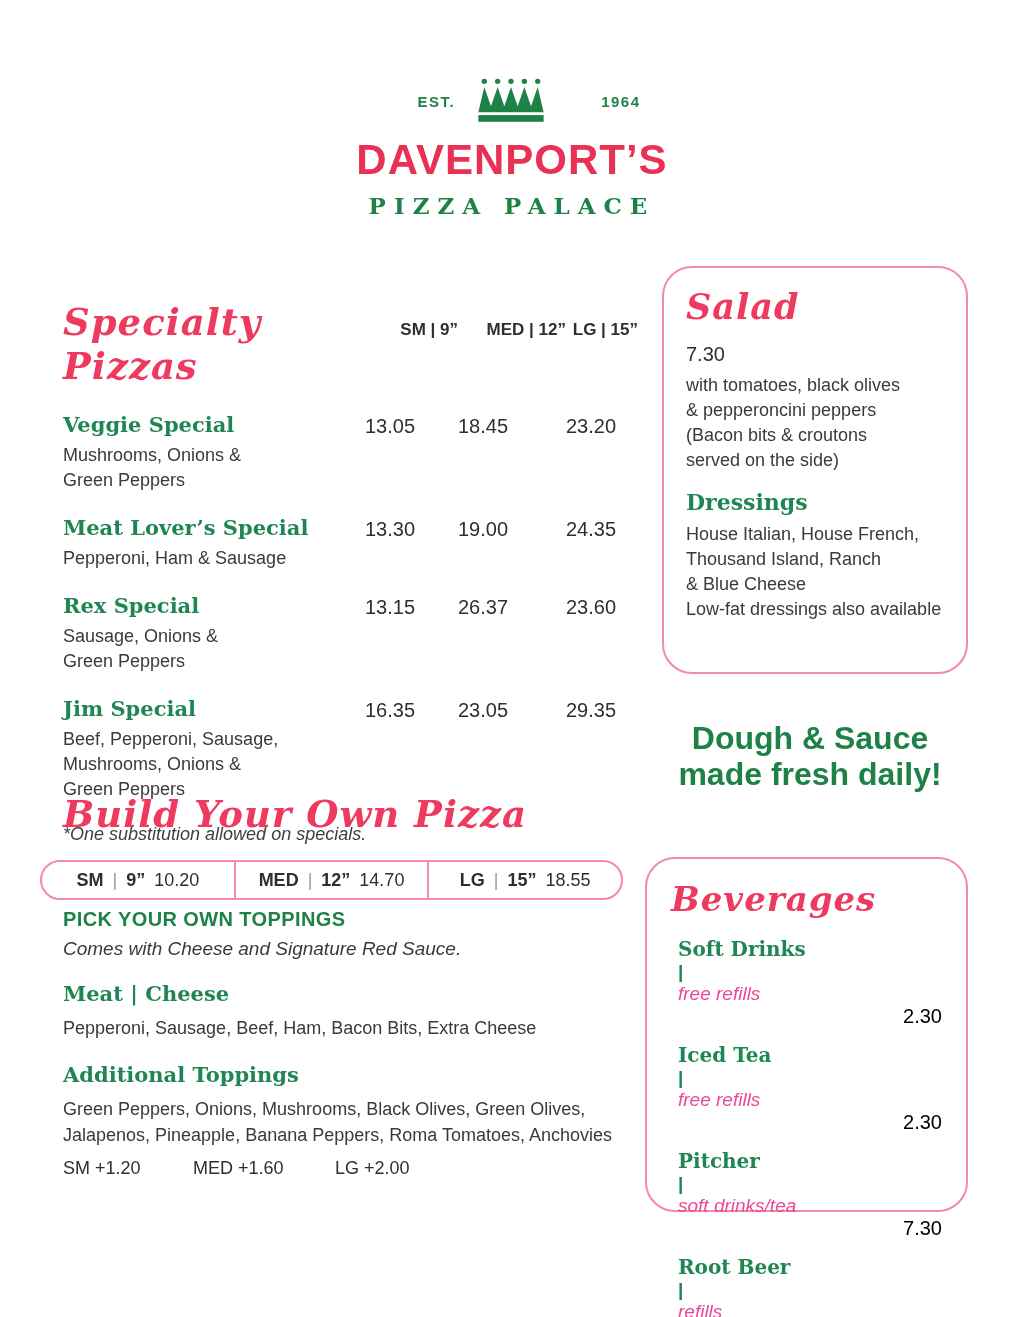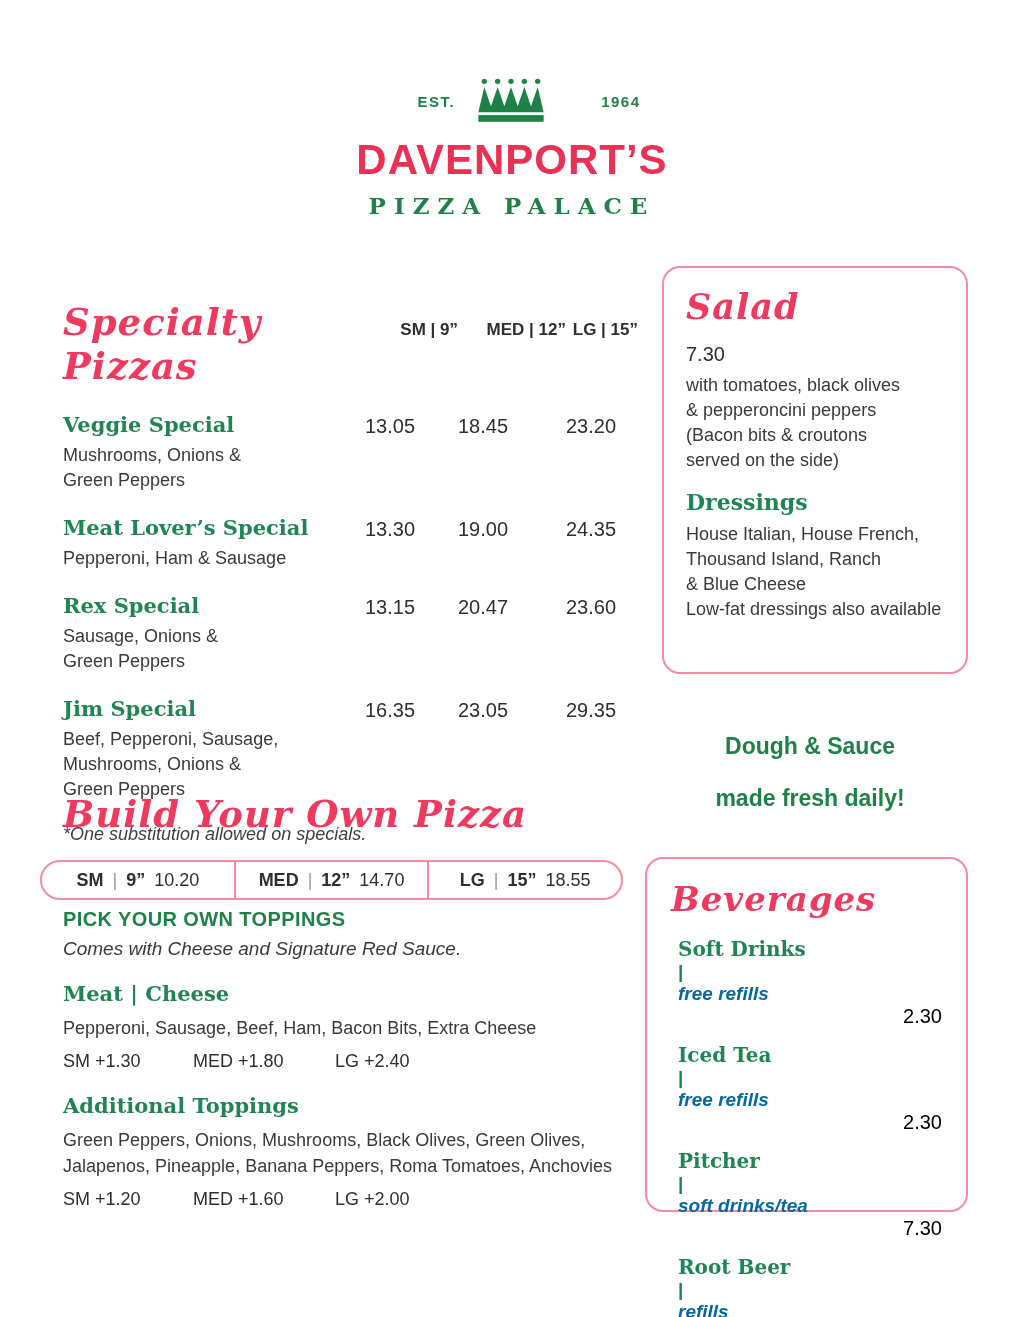--- a/index.html
+++ b/index.html
@@ -44,37 +44,37 @@
   .pick{position:absolute;left:63px;top:908px;width:560px;}
   .pick-title{color:#1e8247;font-weight:bold;font-size:20px;letter-spacing:.4px;}
   .pick-note{font-style:italic;font-size:19px;color:#3a3a3c;margin-top:7px;}
   .top-title{font-size:21px;margin-top:21px;}
   .top-items{margin-top:9px;font-size:18px;line-height:26px;}
   .top-prices{display:flex;margin-top:10px;font-size:18px;color:#2f2f31;}
   .top-prices span:nth-child(1){width:130px;}
   .top-prices span:nth-child(2){width:142px;}
 
   
-  .box{position:absolute;box-sizing:border-box;border:2px solid #f48ba0;border-radius:18px;background:#fff;}
+  .box{position:absolute;box-sizing:border-box;border:2px solid #f48ba0;border-radius:30px;background:#fff;}
   .salad-box{left:662px;top:266px;width:306px;height:408px;padding:18px 22px;}
   .salad-title{font-size:35px;}
   .box-price{margin-top:16px;font-size:20px;color:#2f2f31;}
   .box-item-name{font-size:22px;margin-top:16px;}
   .box-desc{margin-top:7px;font-size:18px;line-height:25px;}
 
   .tagline{position:absolute;left:650px;top:720px;width:320px;text-align:center;
-           color:#1e8247;font-weight:800;font-size:23px;line-height:52px;}
+           color:#1e8247;font-weight:800;font-size:32px;line-height:36px;}
 
   .bev-box{left:645px;top:857px;width:323px;height:355px;padding:20px 24px;}
   .bev-title{font-size:34px;}
   .bev-rows{margin-top:18px;}
   .bev-row{display:flex;align-items:baseline;margin-top:15px;font-size:19px;flex-direction:column;}
   .bev-name{font-size:20px;}
   .bev-sep{color:#1f8653;font-weight:bold;margin:0 7px;}
-  .bev-note{font-style:italic;color:#0369a1;font-weight:bold;}
+  .bev-note{font-style:italic;color:#ec4899;}
   .bev-price{margin-left:auto;font-size:20px;color:#000000;}
 </style>
 </head>
 <body>
 
 <div class="page">
 
   <header class="header">
     <div class="crown-row">
       <span class="est-label">EST.</span>
@@ -123,21 +123,21 @@
         <div class="price">24.35</div>
       </div>
 
       <div class="sp-row">
         <div>
           <div class="serif-green item-name">Rex Special</div>
           <div class="item-desc pre">Sausage, Onions &amp;
 Green Peppers</div>
         </div>
         <div class="price">13.15</div>
-        <div class="price">20.47</div>
+        <div class="price">26.37</div>
         <div class="price">23.60</div>
       </div>
 
       <div class="sp-row">
         <div>
           <div class="serif-green item-name">Jim Special</div>
           <div class="item-desc pre">Beef, Pepperoni, Sausage,
 Mushrooms, Onions &amp;
 Green Peppers</div>
         </div>
@@ -172,25 +172,20 @@
         <span>18.55</span>
     </div>
   </div>
 
   <section class="pick">
     <div class="pick-title">PICK YOUR OWN TOPPINGS</div>
     <div class="pick-note">Comes with Cheese and Signature Red Sauce.</div>
 
     <div class="serif-green top-title">Meat | Cheese</div>
     <div class="top-items">Pepperoni, Sausage, Beef, Ham, Bacon Bits, Extra Cheese</div>
-    <div class="top-prices">
-      <span>SM +1.30</span>
-      <span>MED +1.80</span>
-      <span>LG +2.40</span>
-    </div>
 
     <div class="serif-green top-title">Additional Toppings</div>
     <div class="top-items">Green Peppers, Onions, Mushrooms, Black Olives, Green Olives, Jalapenos, Pineapple, Banana Peppers, Roma Tomatoes, Anchovies</div>
     <div class="top-prices">
       <span>SM +1.20</span>
       <span>MED +1.60</span>
       <span>LG +2.00</span>
     </div>
   </section>
 

